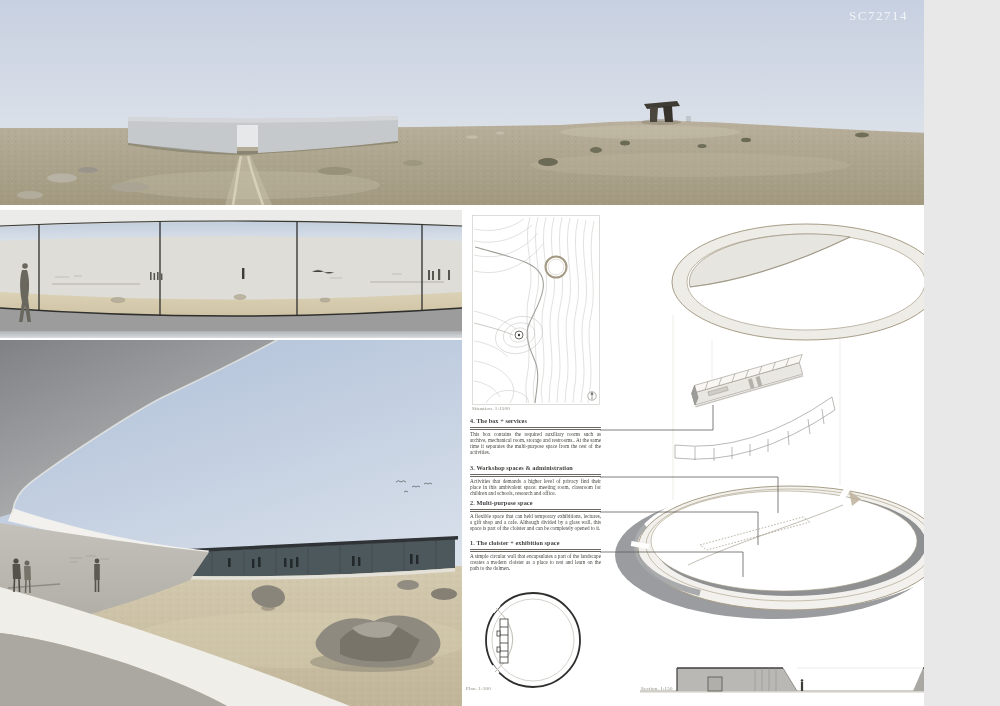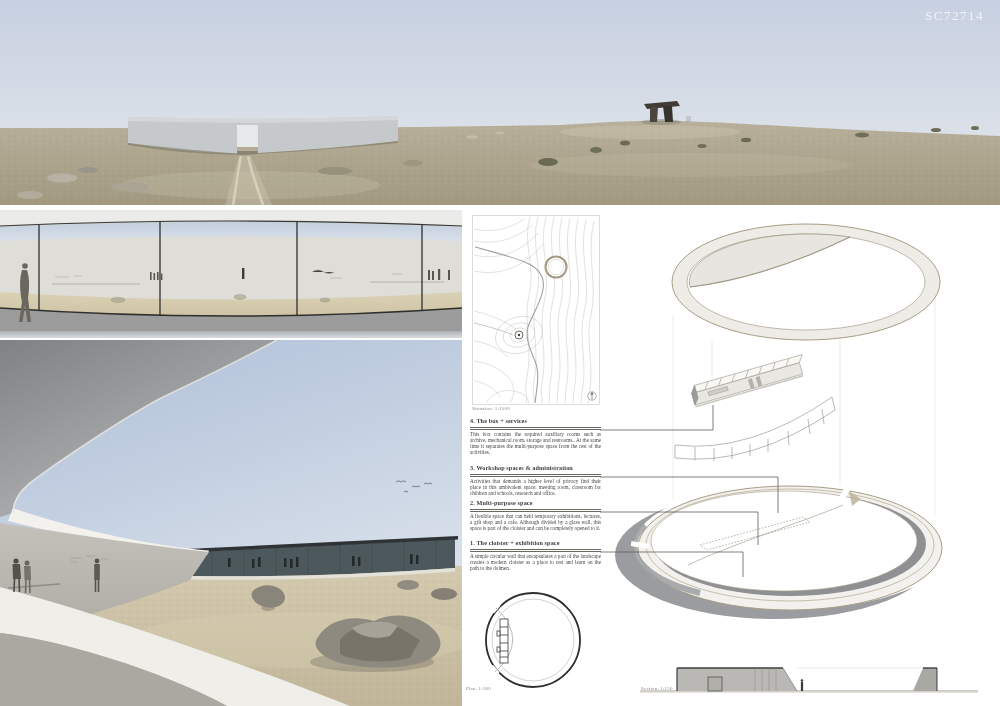--- a/index.html
+++ b/index.html
@@ -1,16 +1,16 @@
 <!DOCTYPE html>
 <html><head>
 <meta charset="utf-8">
 <style>
   html,body{margin:0;padding:0;background:#e8e8e8;}
-  .board{position:relative;width:1000px;height:706px;background:#ffffff;overflow:hidden;
+  .board{position:relative;width:924px;height:706px;background:#ffffff;overflow:hidden;
          font-family:"Liberation Serif", serif;}
   .abs{position:absolute;}
   svg{display:block;}
   .board-code{position:absolute;top:8px;right:16px;font-size:13px;letter-spacing:1.5px;
       color:rgba(248,249,252,0.85);font-family:"Liberation Serif",serif;}
   .note{position:absolute;left:470px;width:131px;color:#3f3e3b;}
   .note h4{margin:0;font-size:6.2px;font-weight:bold;line-height:8px;padding-bottom:2px;
       border-bottom:3px double #6b6862;letter-spacing:.1px;}
   .note p{margin:2px 0 0 0;font-size:5.2px;line-height:5.9px;text-align:justify;color:#45443f;}
   .caption{position:absolute;font-size:5px;color:#8a867c;letter-spacing:.2px;

